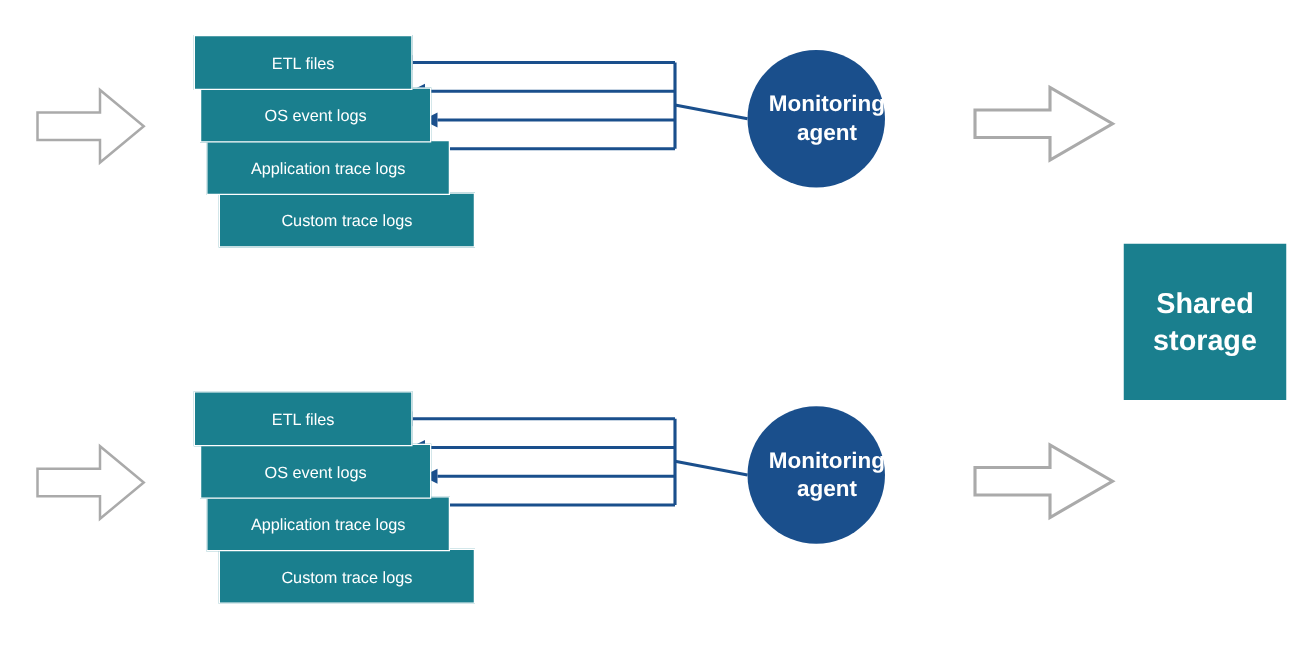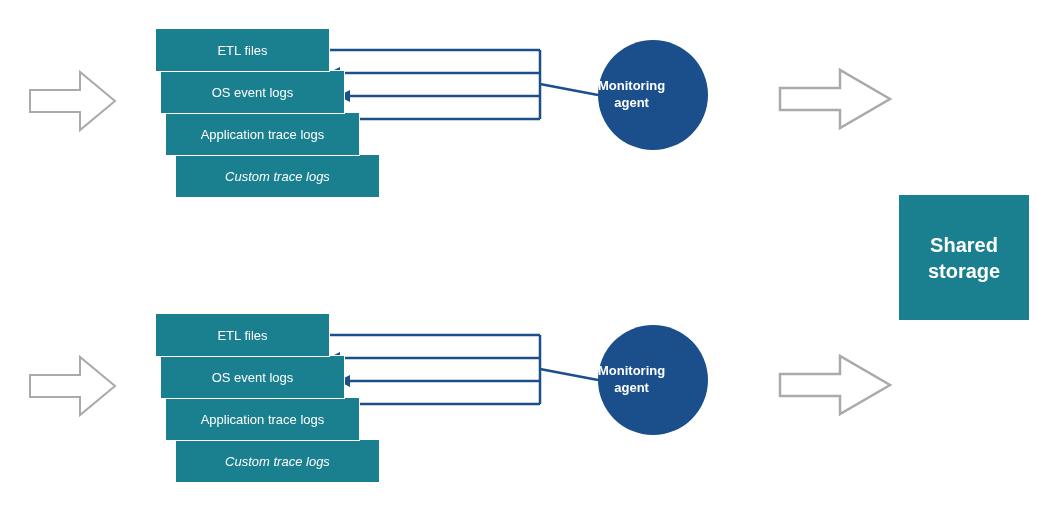--- a/index.html
+++ b/index.html
@@ -45,35 +45,35 @@
     }
     
     .stack-bottom {
       left: 155px;
       top: 313px;
     }
 
     .log-box-1 { width: 175px; height: 44px; z-index: 4; position: relative; margin-left: 0; }
     .log-box-2 { width: 185px; height: 44px; z-index: 3; position: relative; margin-left: 5px; margin-top: -2px; }
     .log-box-3 { width: 195px; height: 44px; z-index: 2; position: relative; margin-left: 10px; margin-top: -2px; align-items: center; }
-    .log-box-4 { width: 205px; height: 44px; z-index: 1; position: relative; margin-left: 20px; margin-top: -2px; font-style: italic; }
+    .log-box-4 { width: 205px; height: 44px; z-index: 1; position: relative; margin-left: 20px; margin-top: -2px; }
 
     
     .agent-circle {
       position: absolute;
       width: 110px;
       height: 110px;
       border-radius: 50%;
       background: #1a4f8c;
       color: #fff;
-      font-size: 13px;
+      font-size: 18px;
       font-weight: 600;
       display: flex;
       align-items: center;
-      justify-content: flex-start;
+      justify-content: flex-end;
       text-align: center;
       line-height: 1.3;
     }
 
     .agent-top {
       left: 598px;
       top: 40px;
     }
 
     .agent-bottom {
@@ -83,21 +83,21 @@
 
     
     .shared-storage {
       position: absolute;
       right: 8px;
       top: 195px;
       width: 130px;
       height: 125px;
       background: #1a7f8e;
       color: #fff;
-      font-size: 20px;
+      font-size: 23px;
       font-weight: 700;
       display: flex;
       align-items: center;
       justify-content: center;
       text-align: center;
       line-height: 1.3;
     }
   </style>
 </head>
 <body>

